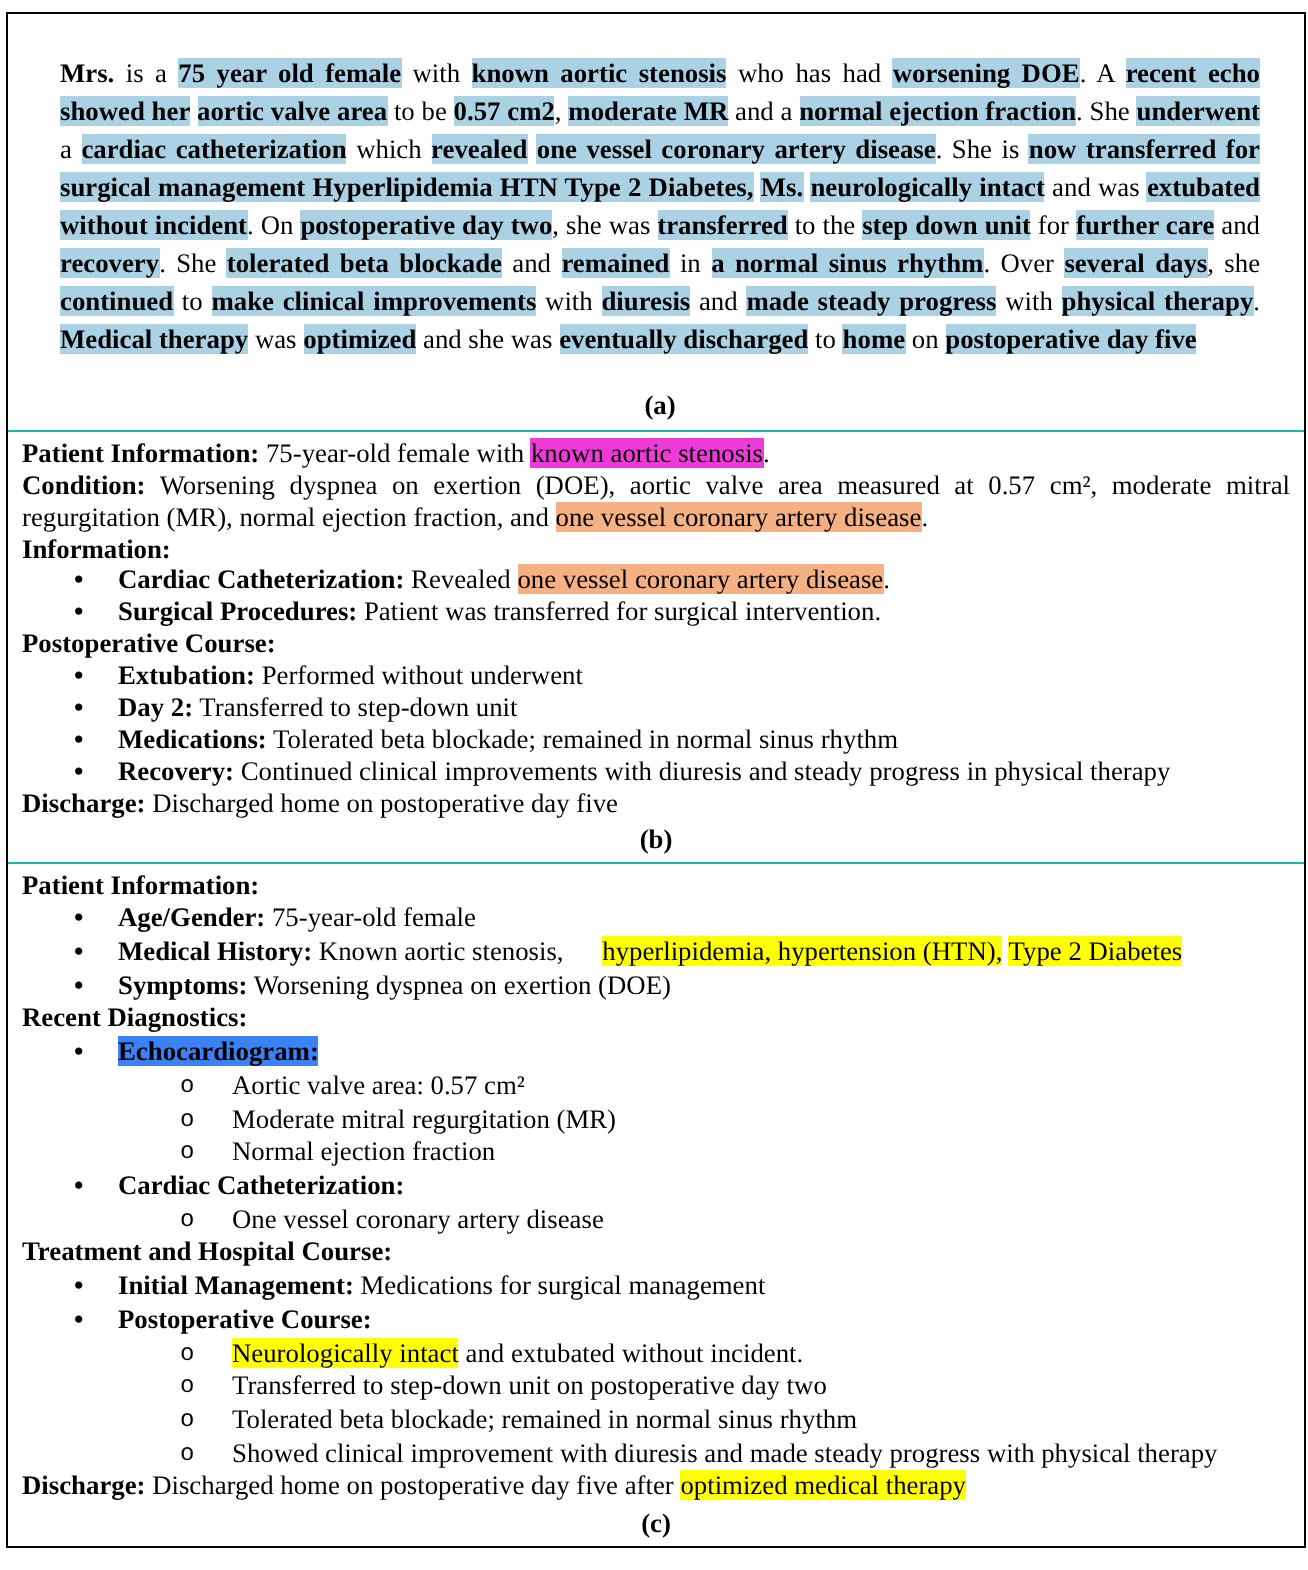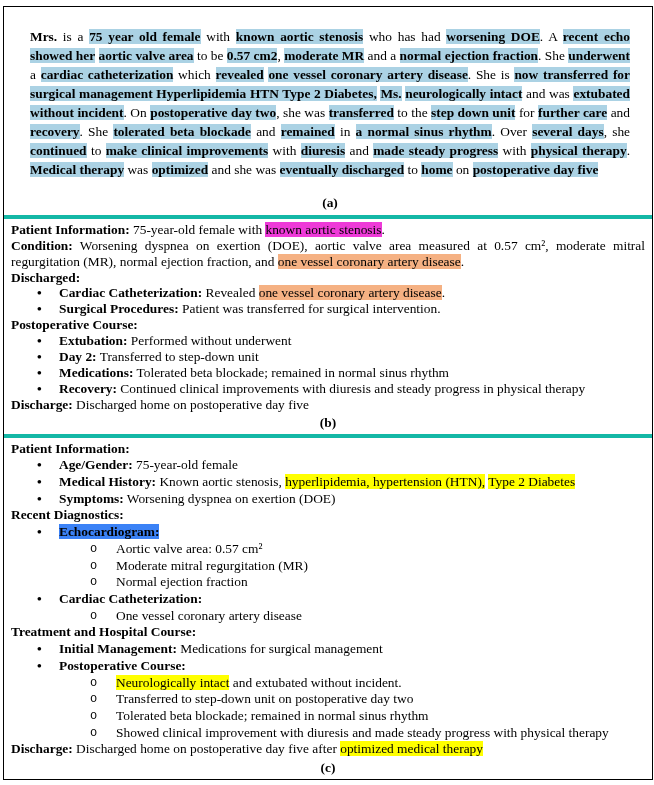--- a/index.html
+++ b/index.html
@@ -2,21 +2,21 @@
 <html><head>
 <meta charset="utf-8">
 <style>
   html, body { margin: 0; padding: 0; }
   body {
     width: 654px; height: 785px; overflow: hidden;
     background: #ffffff; color: #000000;
     font-family: "Liberation Serif", "DejaVu Serif", serif;
   }
   .doc { width: 648px; margin: 6px 0 0 3px; border: 1px solid #000; }
-  .panel { border-bottom: 4px solid #14b8a6; }
+  .panel { border-bottom: 1px solid #14b8a6; }
   .panel:last-child { border-bottom: 0; }
 
   .panel-a { padding: 7px 22px 2px 26px; font-size: 13.4px; line-height: 19px; }
   .panel-a .rich { text-align: justify; }
 
   .panel-b, .panel-c { padding: 3px 7px 1px 7px; font-size: 13.4px; }
   .panel-b .block { line-height: 15.9px; text-align: justify; }
   .panel-c .block { line-height: 16.7px; }
 
   .block { position: relative; }
@@ -41,38 +41,38 @@
 
   <section class="panel panel-a">
     <p class="rich"><span class="bold">Mrs.</span><span> is a </span><span class="bold hl" style="background-color: rgb(171, 210, 228);">75 year old female</span><span> with </span><span class="bold hl" style="background-color: rgb(171, 210, 228);">known aortic stenosis</span><span> who has had </span><span class="bold hl" style="background-color: rgb(171, 210, 228);">worsening DOE</span><span>. A </span><span class="bold hl" style="background-color: rgb(171, 210, 228);">recent echo showed her</span><span> </span><span class="bold hl" style="background-color: rgb(171, 210, 228);">aortic valve area</span><span> to be </span><span class="bold hl" style="background-color: rgb(171, 210, 228);">0.57 cm2</span><span>, </span><span class="bold hl" style="background-color: rgb(171, 210, 228);">moderate MR</span><span> and a </span><span class="bold hl" style="background-color: rgb(171, 210, 228);">normal ejection fraction</span><span>. She </span><span class="bold hl" style="background-color: rgb(171, 210, 228);">underwent</span><span> a </span><span class="bold hl" style="background-color: rgb(171, 210, 228);">cardiac catheterization</span><span> which </span><span class="bold hl" style="background-color: rgb(171, 210, 228);">revealed</span><span> </span><span class="bold hl" style="background-color: rgb(171, 210, 228);">one vessel coronary artery disease</span><span>. She is </span><span class="bold hl" style="background-color: rgb(171, 210, 228);">now transferred for surgical management Hyperlipidemia HTN Type 2 Diabetes,</span><span> </span><span class="bold hl" style="background-color: rgb(171, 210, 228);">Ms.</span><span> </span><span class="bold hl" style="background-color: rgb(171, 210, 228);">neurologically intact</span><span> and was </span><span class="bold hl" style="background-color: rgb(171, 210, 228);">extubated without incident</span><span>. On </span><span class="bold hl" style="background-color: rgb(171, 210, 228);">postoperative day two</span><span>, she was </span><span class="bold hl" style="background-color: rgb(171, 210, 228);">transferred</span><span> to the </span><span class="bold hl" style="background-color: rgb(171, 210, 228);">step down unit</span><span> for </span><span class="bold hl" style="background-color: rgb(171, 210, 228);">further care</span><span> and </span><span class="bold hl" style="background-color: rgb(171, 210, 228);">recovery</span><span>. She </span><span class="bold hl" style="background-color: rgb(171, 210, 228);">tolerated beta blockade</span><span> and </span><span class="bold hl" style="background-color: rgb(171, 210, 228);">remained</span><span> in </span><span class="bold hl" style="background-color: rgb(171, 210, 228);">a normal sinus rhythm</span><span>. Over </span><span class="bold hl" style="background-color: rgb(171, 210, 228);">several days</span><span>, she </span><span class="bold hl" style="background-color: rgb(171, 210, 228);">continued</span><span> to </span><span class="bold hl" style="background-color: rgb(171, 210, 228);">make clinical improvements</span><span> with </span><span class="bold hl" style="background-color: rgb(171, 210, 228);">diuresis</span><span> and </span><span class="bold hl" style="background-color: rgb(171, 210, 228);">made steady progress</span><span> with </span><span class="bold hl" style="background-color: rgb(171, 210, 228);">physical therapy</span><span>. </span><span class="bold hl" style="background-color: rgb(171, 210, 228);">Medical therapy</span><span> was </span><span class="bold hl" style="background-color: rgb(171, 210, 228);">optimized</span><span> and she was </span><span class="bold hl" style="background-color: rgb(171, 210, 228);">eventually discharged</span><span> to </span><span class="bold hl" style="background-color: rgb(171, 210, 228);">home</span><span> on </span><span class="bold hl" style="background-color: rgb(171, 210, 228);">postoperative day five</span></p>
     <div class="caption">(a)</div>
   </section>
 
   <section class="panel panel-b">
     <div class="blocks">
         <div class="block para"><span class="bold">Patient Information:</span><span> 75-year-old female with </span><span class="hl" style="background-color: rgb(238, 58, 216);">known aortic stenosis</span><span>.</span></div>
         <div class="block para"><span class="bold">Condition:</span><span> Worsening dyspnea on exertion (DOE), aortic valve area measured at 0.57 cm², moderate mitral regurgitation (MR), normal ejection fraction, and </span><span class="hl" style="background-color: rgb(245, 177, 131);">one vessel coronary artery disease</span><span>.</span></div>
-        <div class="block para"><span class="bold">Discharged:</span></div>
+        <div class="block para"><span class="bold">Information:</span></div>
         <div class="block bullet"><span class="marker">•</span><span class="bold">Cardiac Catheterization:</span><span> Revealed </span><span class="hl" style="background-color: rgb(245, 177, 131);">one vessel coronary artery disease</span><span>.</span></div>
         <div class="block bullet"><span class="marker">•</span><span class="bold">Surgical Procedures:</span><span> Patient was transferred for surgical intervention.</span></div>
         <div class="block para"><span class="bold">Postoperative Course:</span></div>
         <div class="block bullet"><span class="marker">•</span><span class="bold">Extubation:</span><span> Performed without underwent</span></div>
         <div class="block bullet"><span class="marker">•</span><span class="bold">Day 2:</span><span> Transferred to step-down unit</span></div>
         <div class="block bullet"><span class="marker">•</span><span class="bold">Medications:</span><span> Tolerated beta blockade; remained in normal sinus rhythm</span></div>
         <div class="block bullet"><span class="marker">•</span><span class="bold">Recovery:</span><span> Continued clinical improvements with diuresis and steady progress in physical therapy</span></div>
         <div class="block para"><span class="bold">Discharge:</span><span> Discharged home on postoperative day five</span></div>
       </div>
     <div class="caption">(b)</div>
   </section>
 
   <section class="panel panel-c">
     <div class="blocks">
         <div class="block para"><span class="bold">Patient Information:</span></div>
         <div class="block bullet"><span class="marker">•</span><span class="bold">Age/Gender:</span><span> 75-year-old female</span></div>
-        <div class="block bullet"><span class="marker">•</span><span class="bold">Medical History:</span><span> Known aortic stenosis, </span><span class="hl" style="background-color: rgb(255, 255, 0);">hyperlipidemia, hypertension (HTN),</span><span> </span><span class="hl" style="background-color: rgb(255, 255, 0);">Type 2 Diabetes</span></div>
+        <div class="block bullet"><span class="marker">•</span><span class="bold">Medical History:</span><span> Known aortic stenosis, </span><span class="hl" style="background-color: rgb(255, 255, 0); margin-left: 16px;">hyperlipidemia, hypertension (HTN),</span><span> </span><span class="hl" style="background-color: rgb(255, 255, 0);">Type 2 Diabetes</span></div>
         <div class="block bullet"><span class="marker">•</span><span class="bold">Symptoms:</span><span> Worsening dyspnea on exertion (DOE)</span></div>
         <div class="block para"><span class="bold">Recent Diagnostics:</span></div>
         <div class="block bullet"><span class="marker">•</span><span class="bold hl" style="background-color: #3b82f6;">Echocardiogram:</span></div>
         <div class="block sub"><span class="marker">o</span><span>Aortic valve area: 0.57 cm²</span></div>
         <div class="block sub"><span class="marker">o</span><span>Moderate mitral regurgitation (MR)</span></div>
         <div class="block sub"><span class="marker">o</span><span>Normal ejection fraction</span></div>
         <div class="block bullet"><span class="marker">•</span><span class="bold">Cardiac Catheterization:</span></div>
         <div class="block sub"><span class="marker">o</span><span>One vessel coronary artery disease</span></div>
         <div class="block para"><span class="bold">Treatment and Hospital Course:</span></div>
         <div class="block bullet"><span class="marker">•</span><span class="bold">Initial Management:</span><span> Medications for surgical management</span></div>

